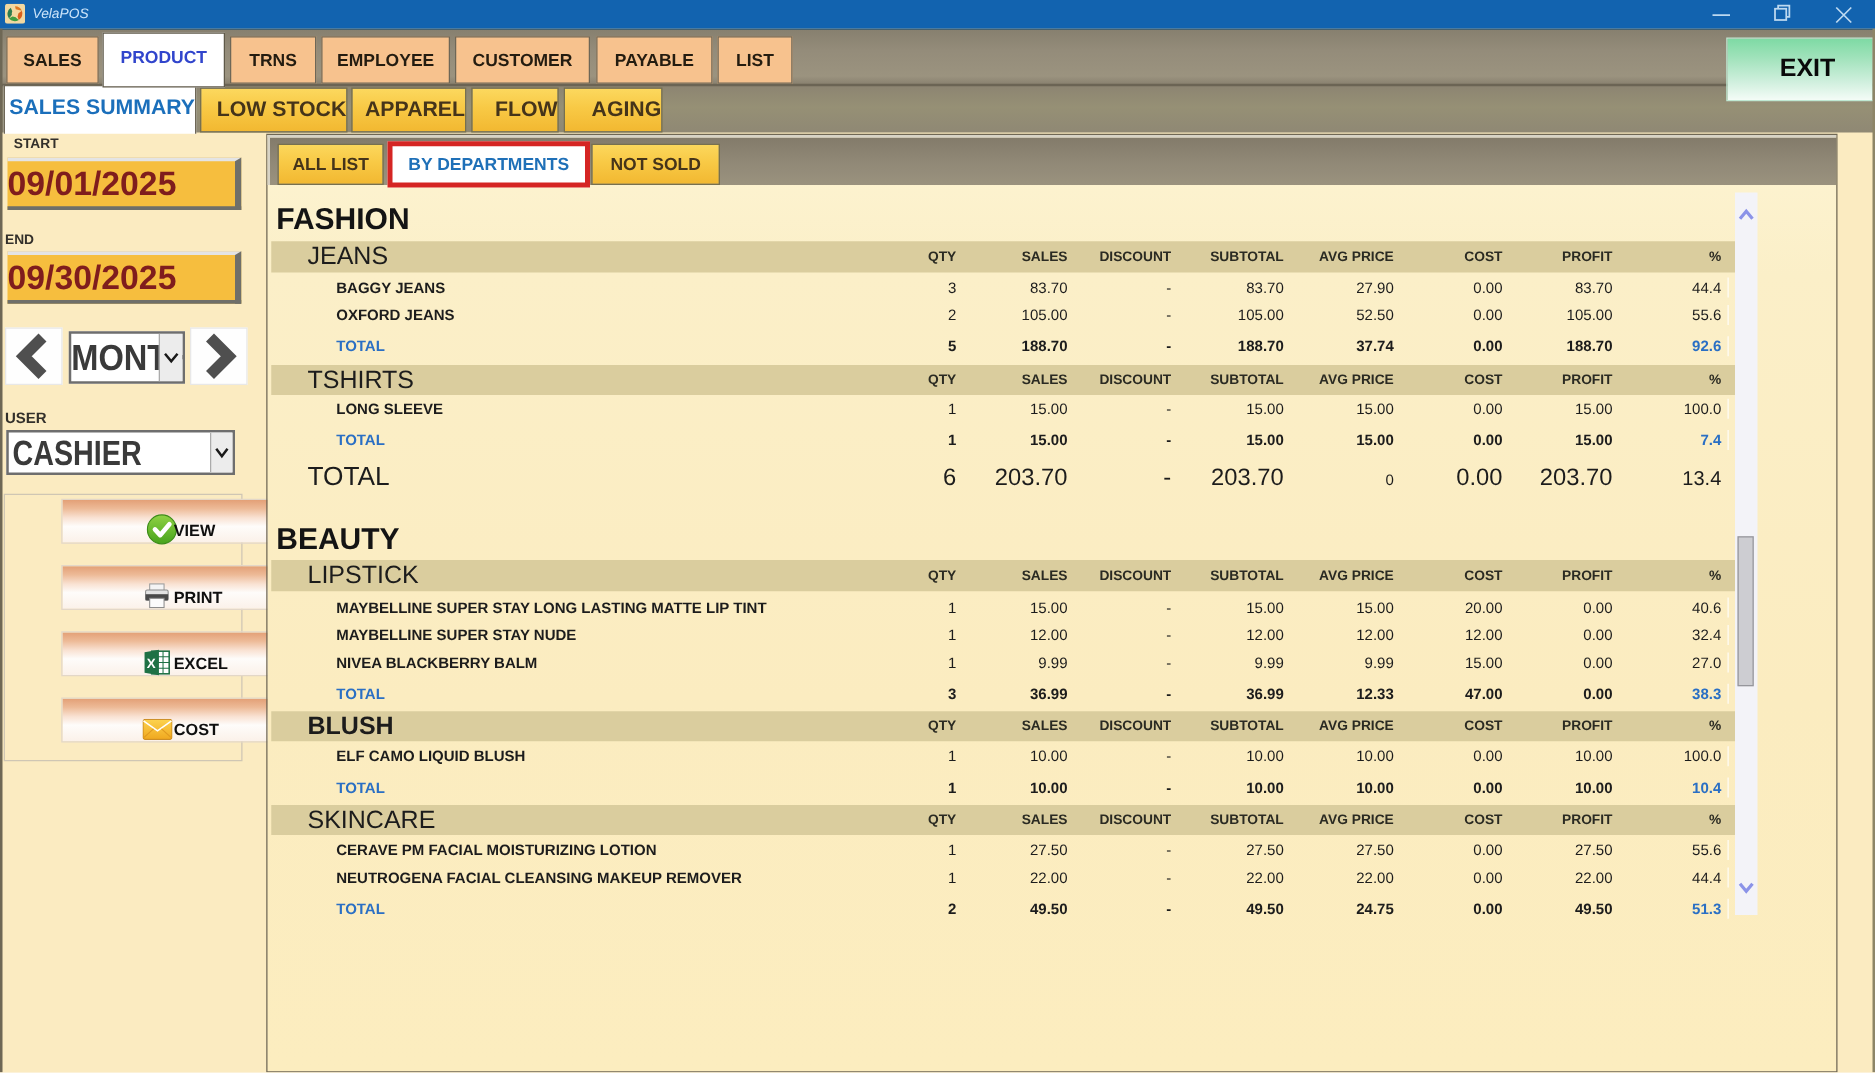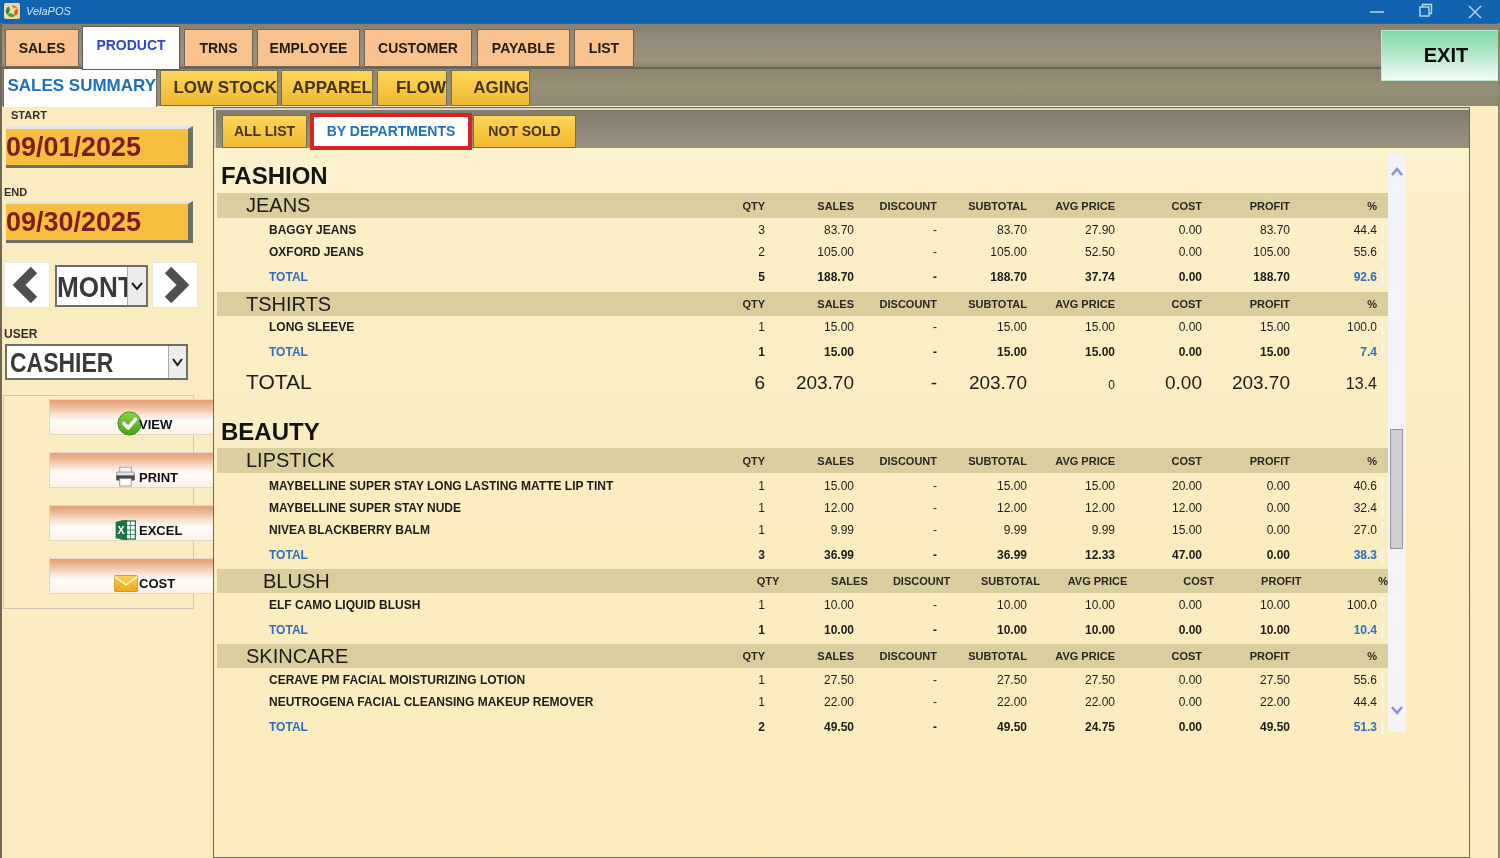--- a/index.html
+++ b/index.html
@@ -368,21 +368,21 @@
         <div class="c1">36.99</div>
         <div class="c2">-</div>
         <div class="c3">36.99</div>
         <div class="c4">12.33</div>
         <div class="c5">47.00</div>
         <div class="c6">0.00</div>
         <div class="c7 blue">38.3</div>
       </div>
     <div class="bar" style="top:461px;height:24px;">
       <div class="row hdr">
-          <div class="c-name gname" style="font-weight:normal;margin-left:17px;">BLUSH</div>
+          <div class="c-name gname" style="font-weight:bold;">BLUSH</div>
           <div class="c-qty">QTY</div>
           <div class="c1">SALES</div>
           <div class="c2">DISCOUNT</div>
           <div class="c3">SUBTOTAL</div>
           <div class="c4">AVG PRICE</div>
           <div class="c5">COST</div>
           <div class="c6">PROFIT</div>
           <div class="c7">%</div>
         </div>
     </div>

